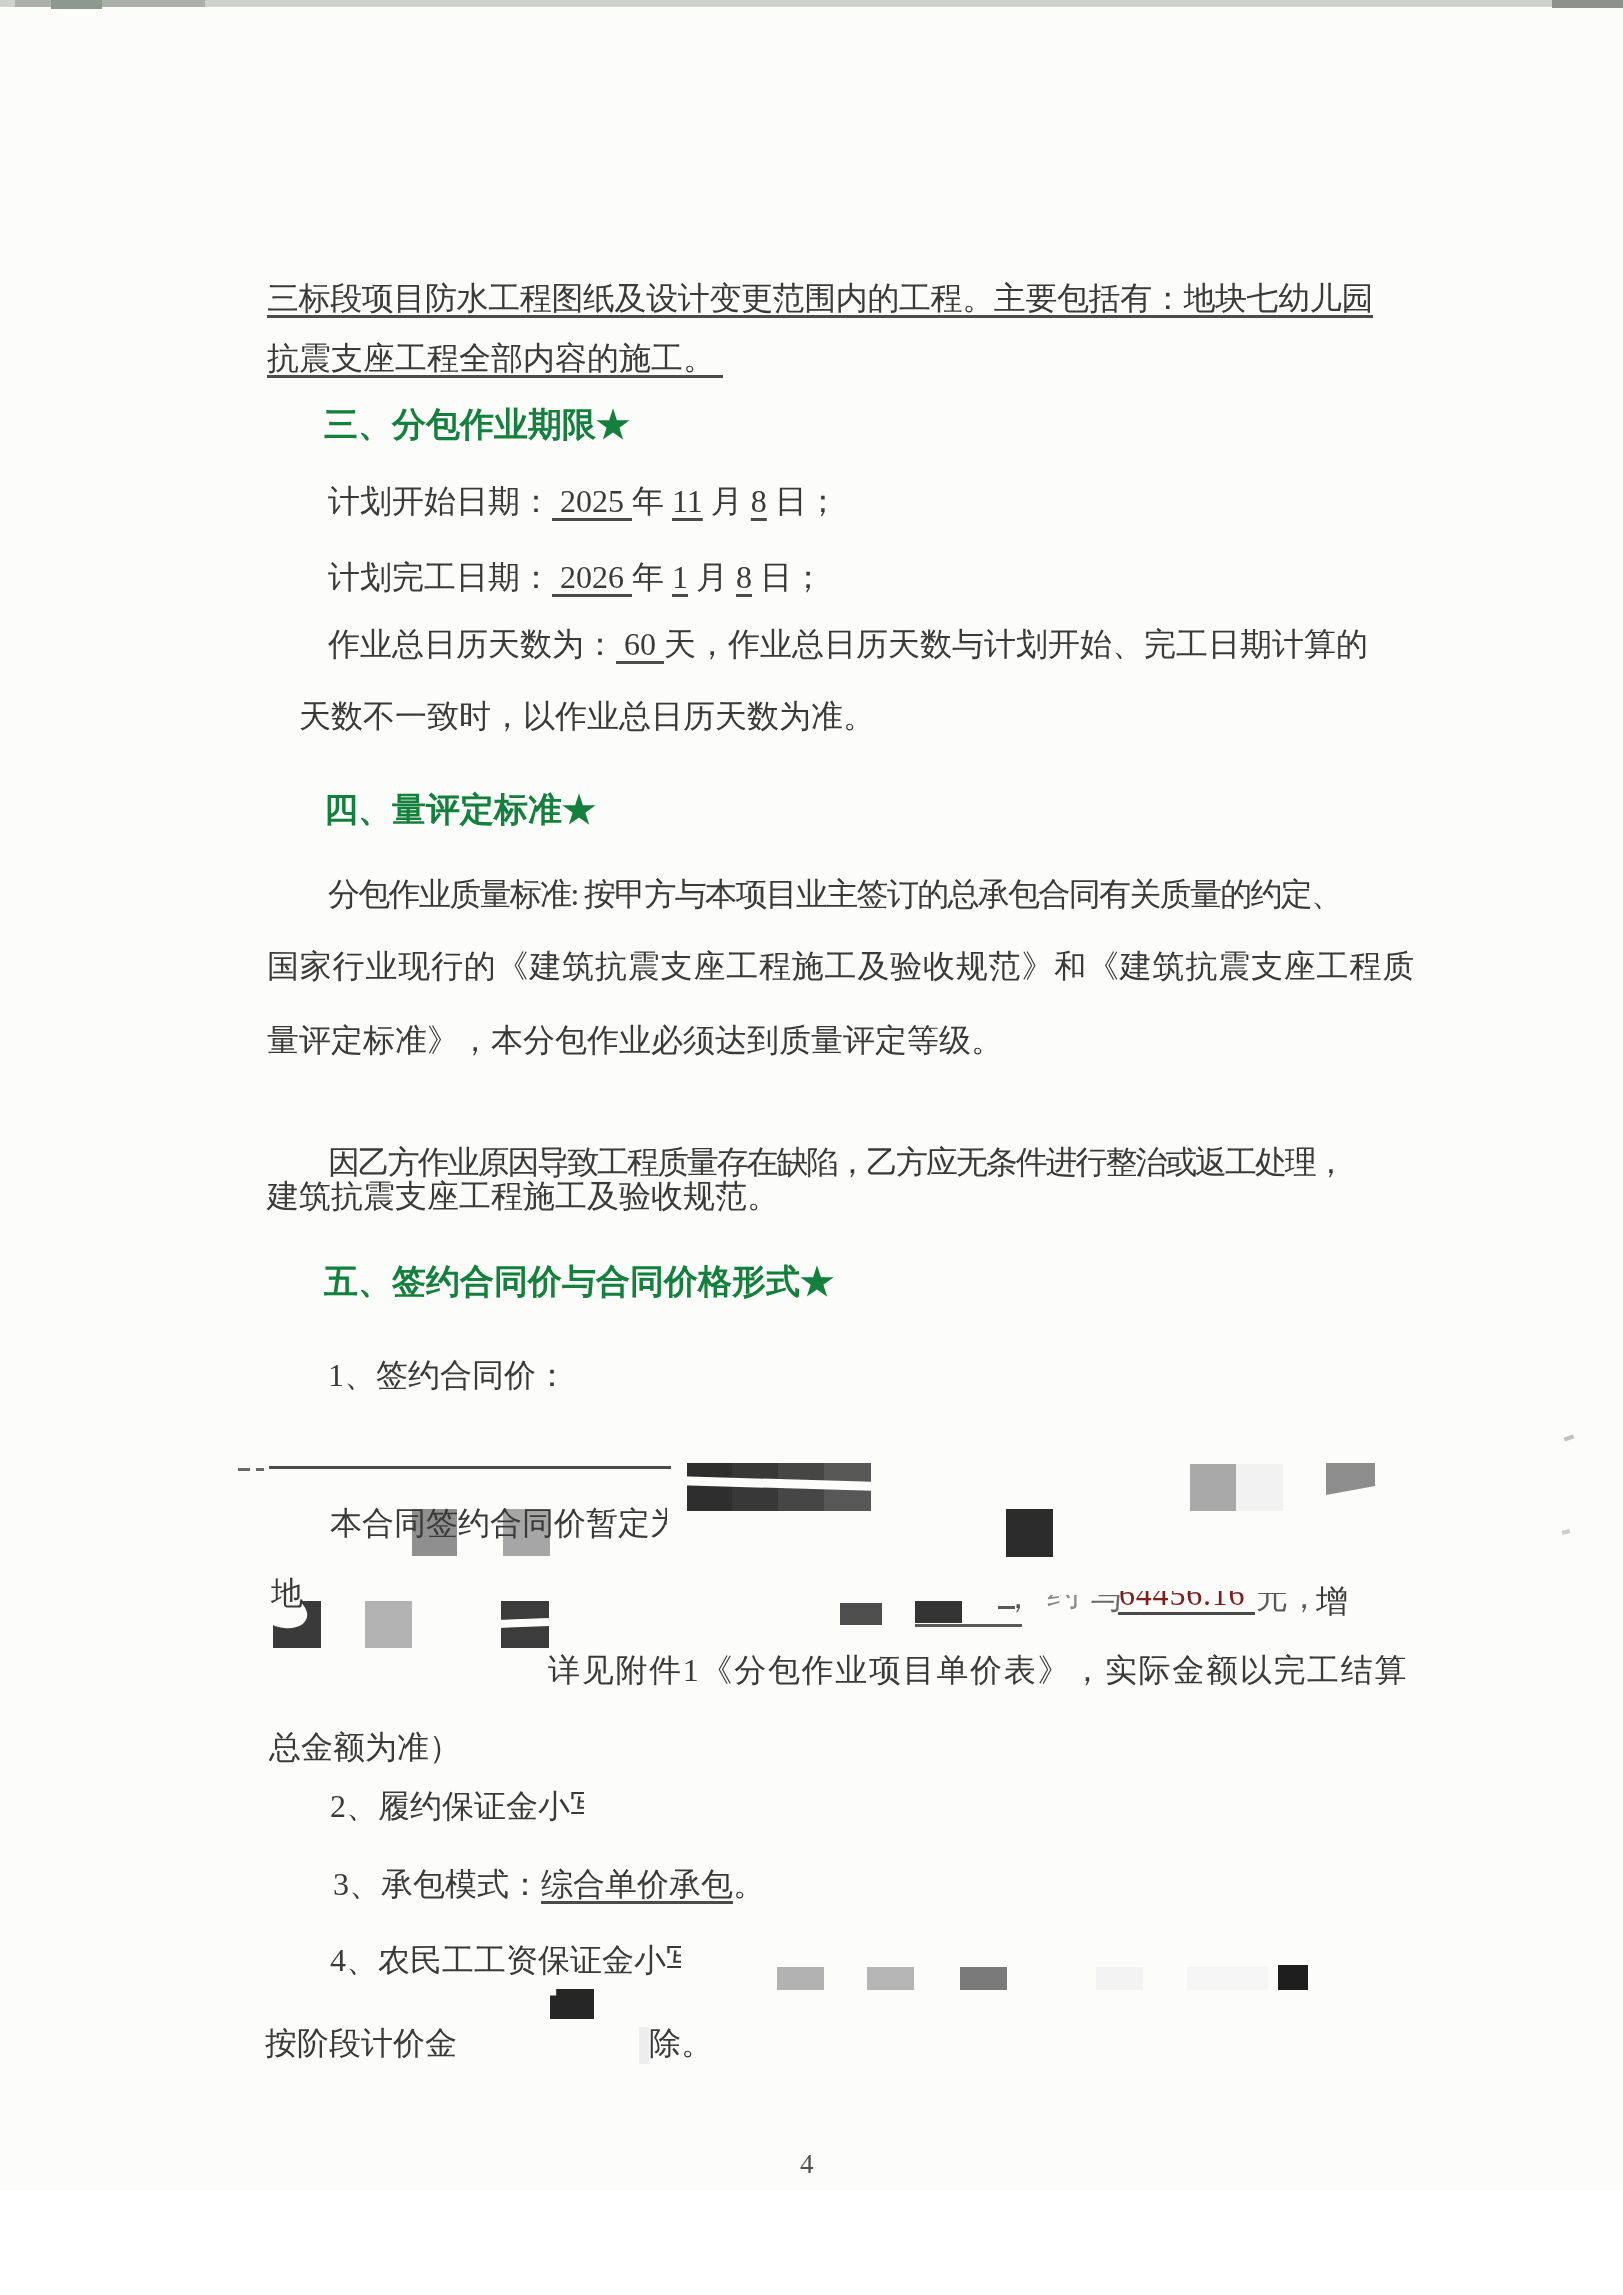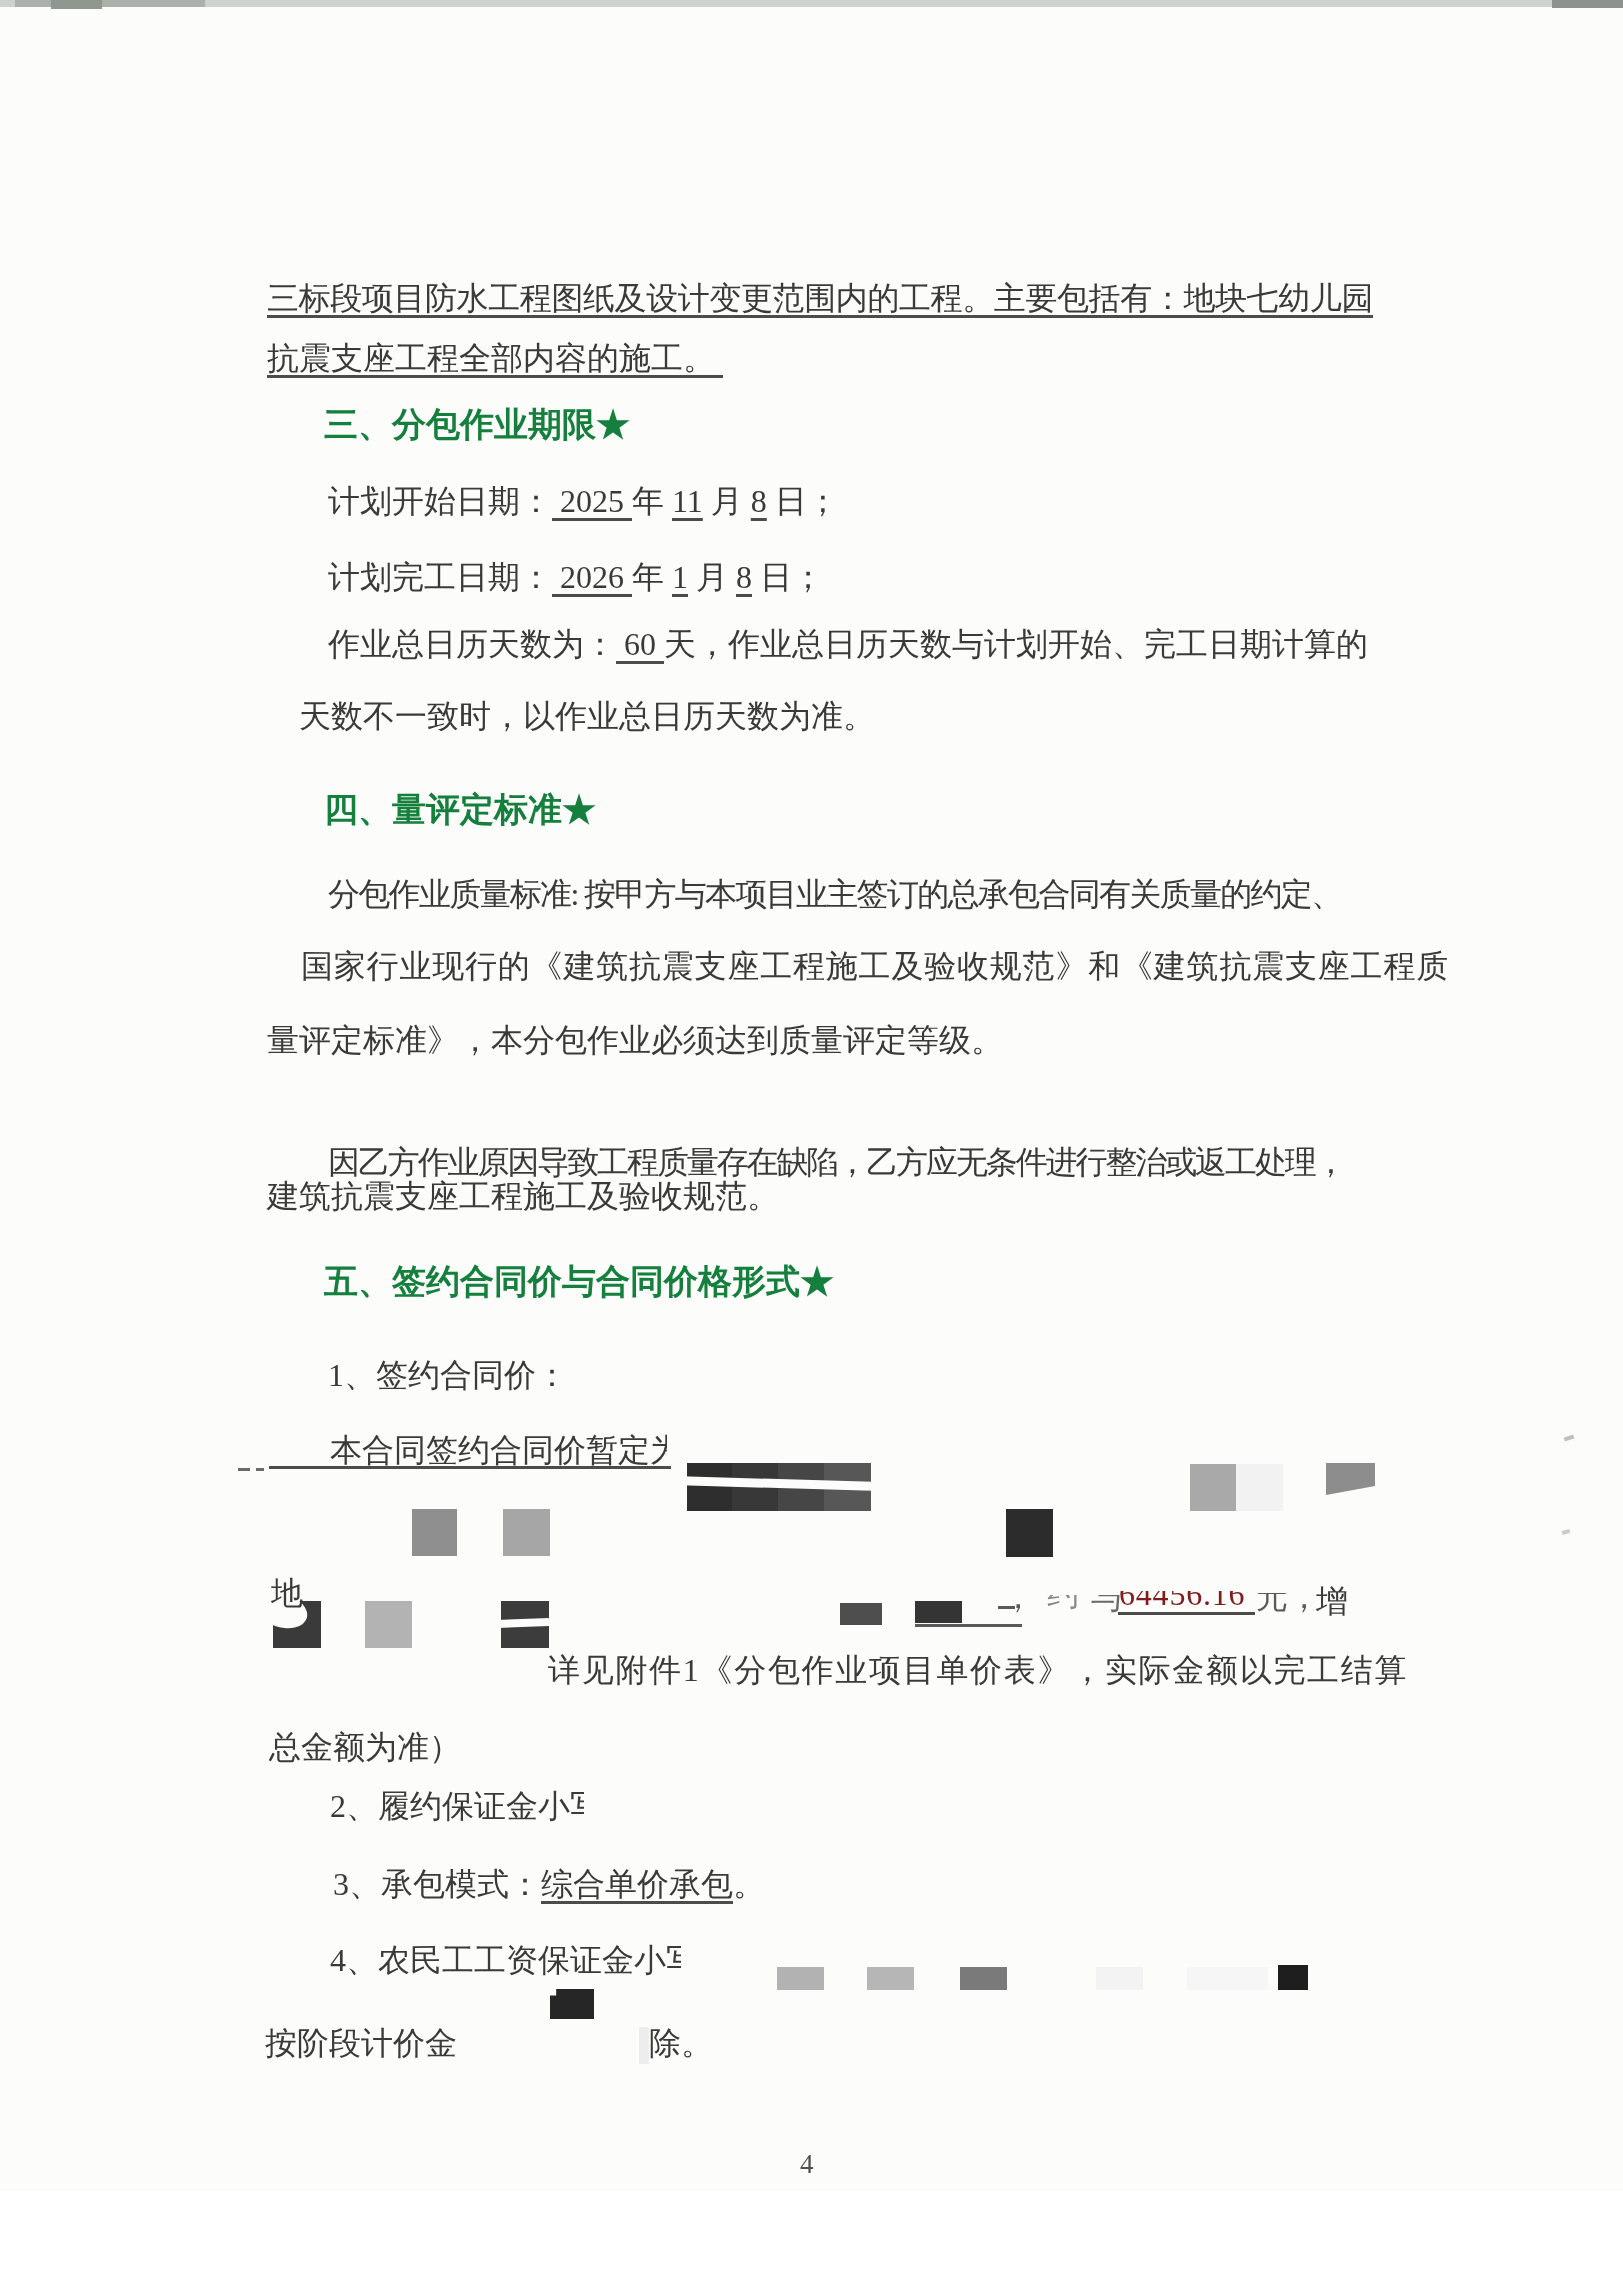--- a/index.html
+++ b/index.html
@@ -67,27 +67,27 @@
   <div id="content">
       <div class="line" style="left: 267px; top: 281px; letter-spacing: -0.4px;"><span class="seg-u">三标段项目防水工程图纸及设计变更范围内的工程。主要包括有：地块七幼儿园</span></div>
       <div class="line" style="left: 267px; top: 341px;"><span class="seg-u">抗震支座工程全部内容的施工。 </span></div>
       <div class="line bold" style="left: 324px; top: 406px;"><span>三、分包作业期限★</span></div>
       <div class="line" style="left: 328px; top: 484px;"><span>计划开始日期：</span><span class="seg-u"> 2025 </span><span>年 </span><span class="seg-u">11</span><span> 月 </span><span class="seg-u">8</span><span> 日；</span></div>
       <div class="line" style="left: 328px; top: 560px;"><span>计划完工日期：</span><span class="seg-u"> 2026 </span><span>年 </span><span class="seg-u">1</span><span> 月 </span><span class="seg-u">8</span><span> 日；</span></div>
       <div class="line" style="left: 328px; top: 627px;"><span>作业总日历天数为：</span><span class="seg-u"> 60 </span><span>天，作业总日历天数与计划开始、完工日期计算的</span></div>
       <div class="line" style="left: 267px; top: 699px; margin-left: 32px;"><span>天数不一致时，以作业总日历天数为准。</span></div>
       <div class="line bold" style="left: 324px; top: 791px;"><span>四、量评定标准★</span></div>
       <div class="line" style="left: 328px; top: 877px; letter-spacing: -1.7px;"><span>分包作业质量标准: 按甲方与本项目业主签订的总承包合同有关质量的约定、</span></div>
-      <div class="line" style="left: 267px; top: 949px; letter-spacing: 0.8px; margin-left: 34px;"><span>国家行业现行的《建筑抗震支座工程施工及验收规范》和《建筑抗震支座工程质</span></div>
+      <div class="line" style="left: 267px; top: 949px; letter-spacing: 0.8px;"><span>国家行业现行的《建筑抗震支座工程施工及验收规范》和《建筑抗震支座工程质</span></div>
       <div class="line" style="left: 267px; top: 1023px;"><span>量评定标准》，本分包作业必须达到质量评定等级。</span></div>
       <div class="line" style="left: 328px; top: 1145px; letter-spacing: -2.1px;"><span>因乙方作业原因导致工程质量存在缺陷，乙方应无条件进行整治或返工处理，</span></div>
       <div class="line" style="left: 267px; top: 1179px;"><span>建筑抗震支座工程施工及验收规范。</span></div>
       <div class="line bold" style="left: 324px; top: 1263px;"><span>五、签约合同价与合同价格形式★</span></div>
       <div class="line" style="left: 328px; top: 1358px;"><span>1、签约合同价：</span></div>
-      <div class="line" style="left: 330px; top: 1433px;"><span>本合同签约合同价暂定</span><span class="cw" style="width: 17px;">为</span></div>
+      <div class="line" style="left: 330px; top: 1506px;"><span>本合同签约合同价暂定</span><span class="cw" style="width: 17px;">为</span></div>
       <div class="line" style="left: 271px; top: 1576px;"><span>地</span></div>
       <div class="line" style="left: 1316px; top: 1584px;"><span>增</span></div>
       <div class="line" style="left: 548px; top: 1653px; letter-spacing: 1.7px;"><span>详见附件1《分包作业项目单价表》，实际金额以完工结算</span></div>
       <div class="line" style="left: 269px; top: 1730px;"><span>总金额为准）</span></div>
       <div class="line" style="left: 330px; top: 1789px;"><span>2、履约保证金小</span><span class="cw" style="width: 13.5px;">写</span></div>
       <div class="line" style="left: 333px; top: 1867px;"><span>3、承包模式：</span><span class="seg-u">综合单价承包</span><span>。</span></div>
       <div class="line" style="left: 330px; top: 1943px;"><span>4、农民工工资保证金小</span><span class="cw" style="width: 15px;">写</span></div>
       <div class="line" style="left: 265px; top: 2026px;"><span>按阶段计价金</span></div>
       <div class="line" style="left: 649px; top: 2026px;"><span>除。</span></div>
       <div class="frag" style="left: 1002px; top: 1595px; height: 18.6px; color: rgb(90, 90, 90);"><span style="margin-top: -18.6px;">，</span></div>

